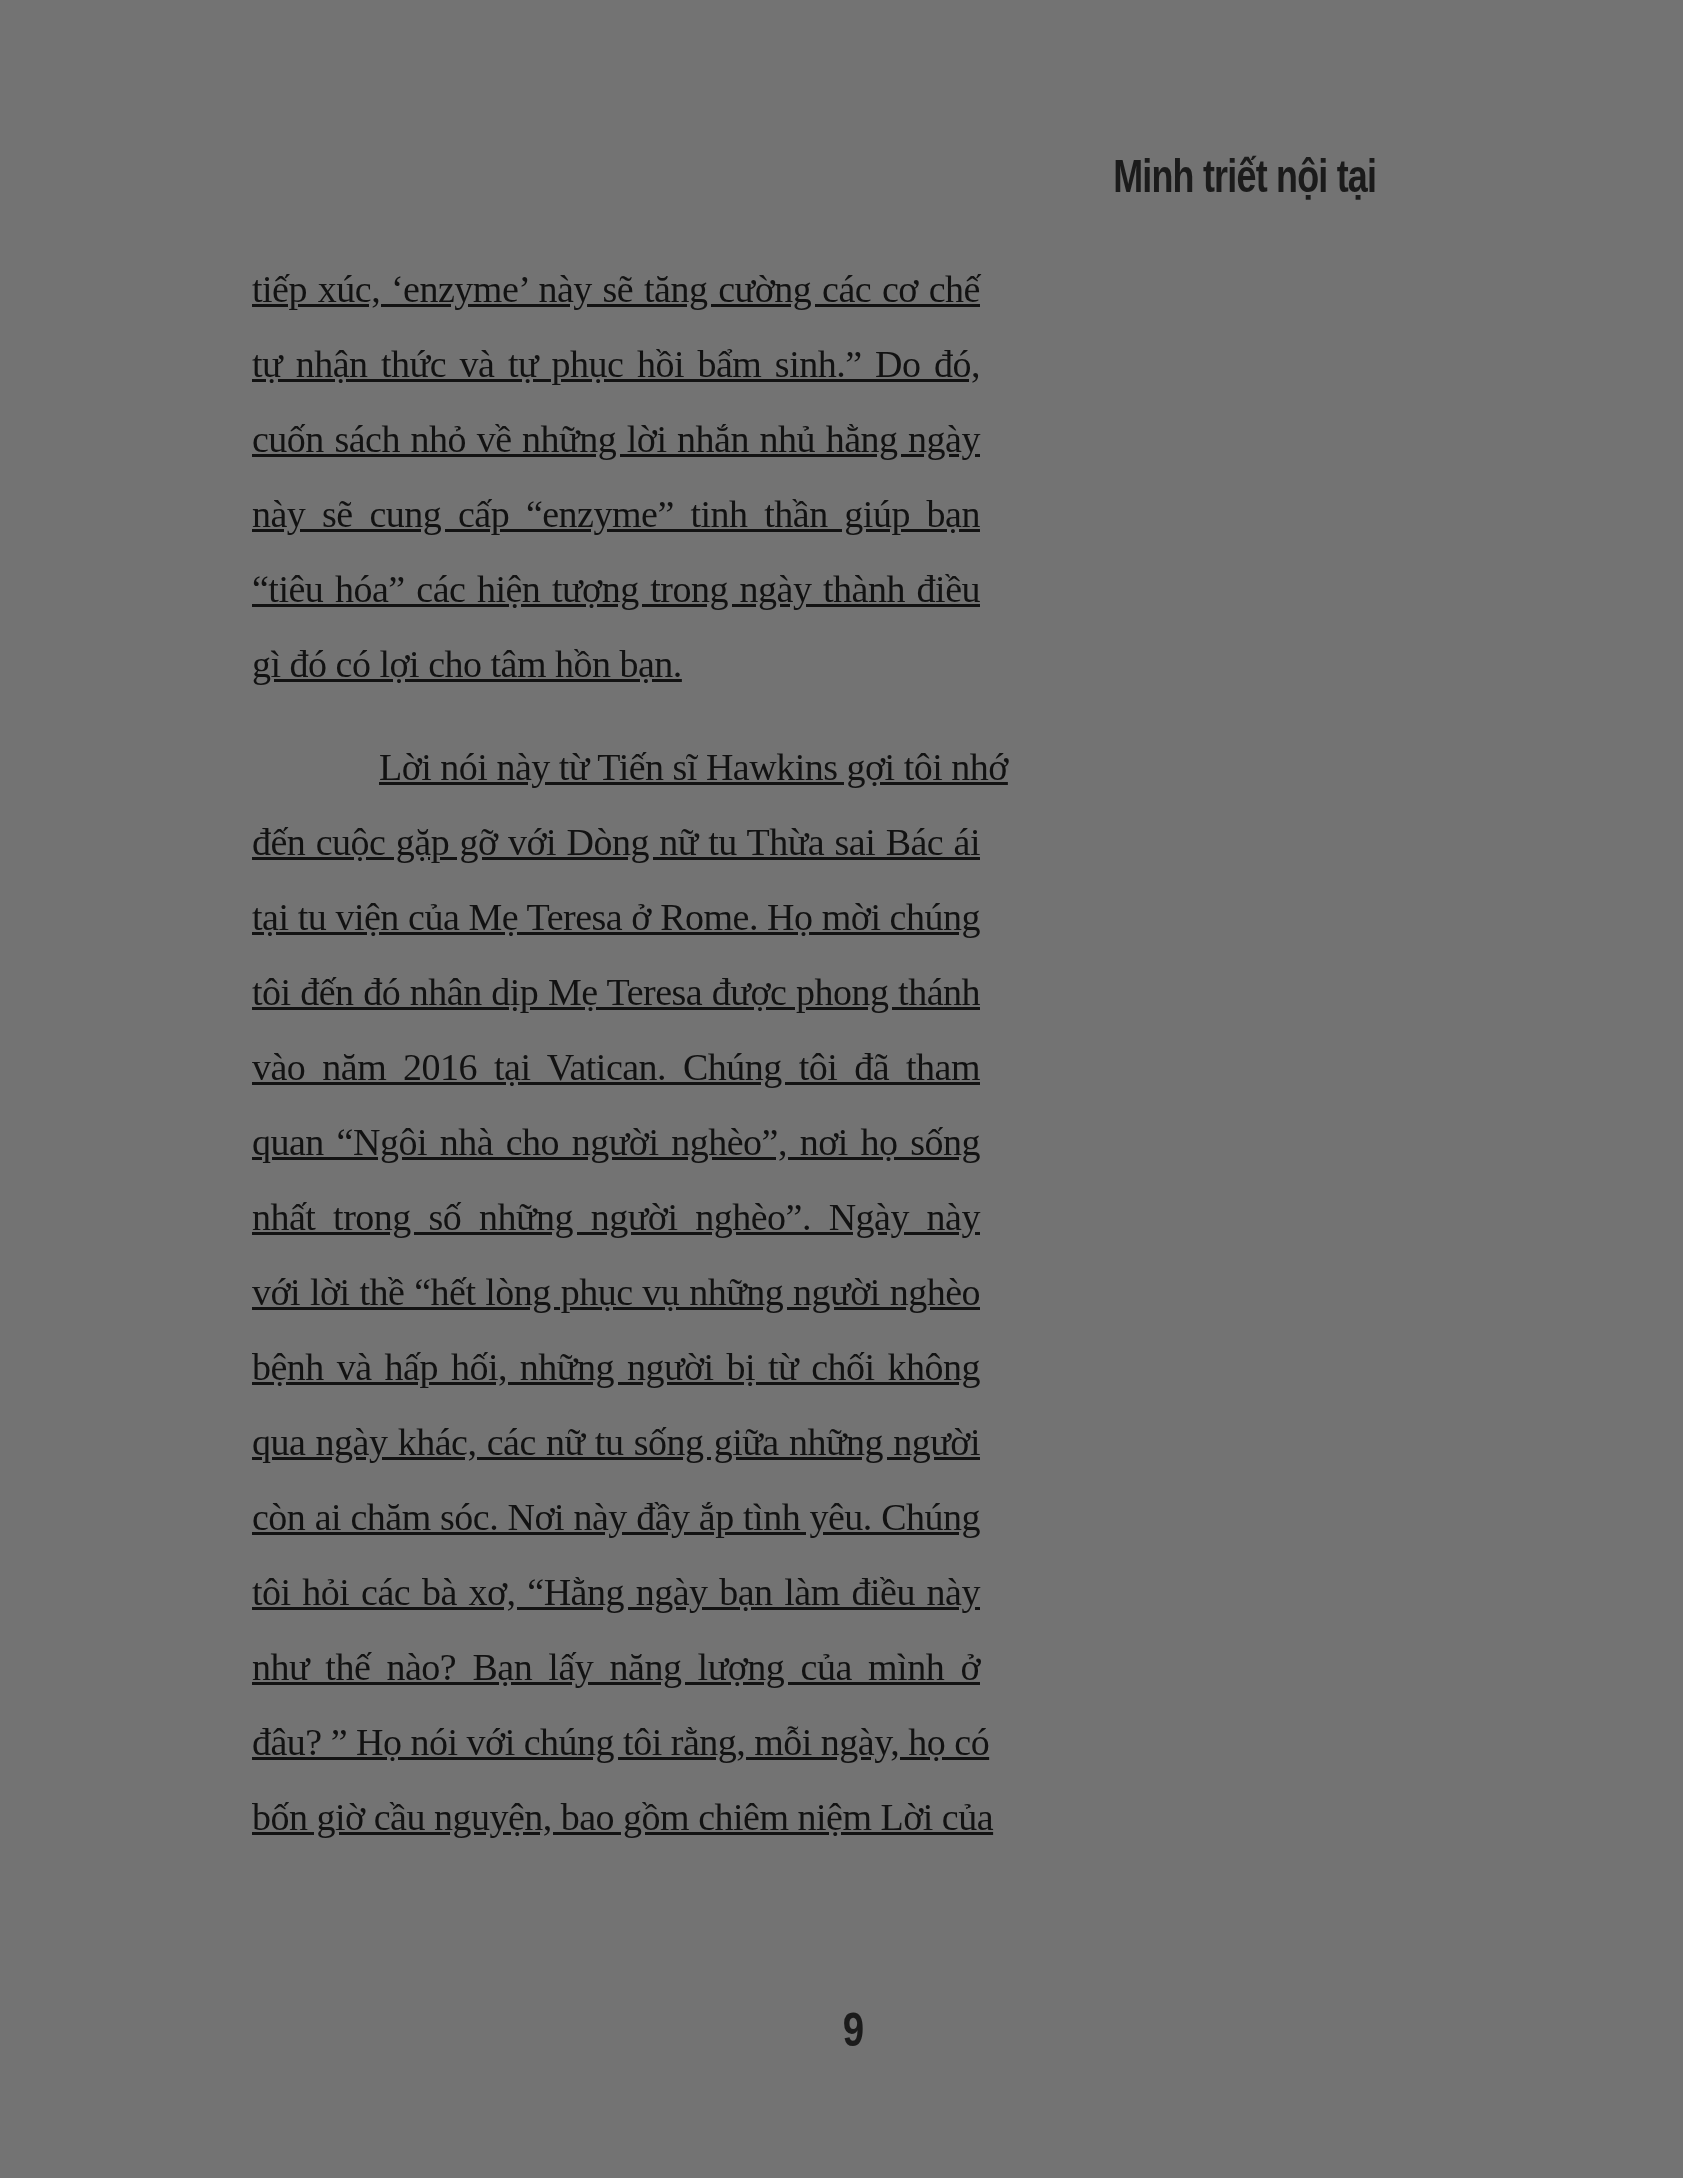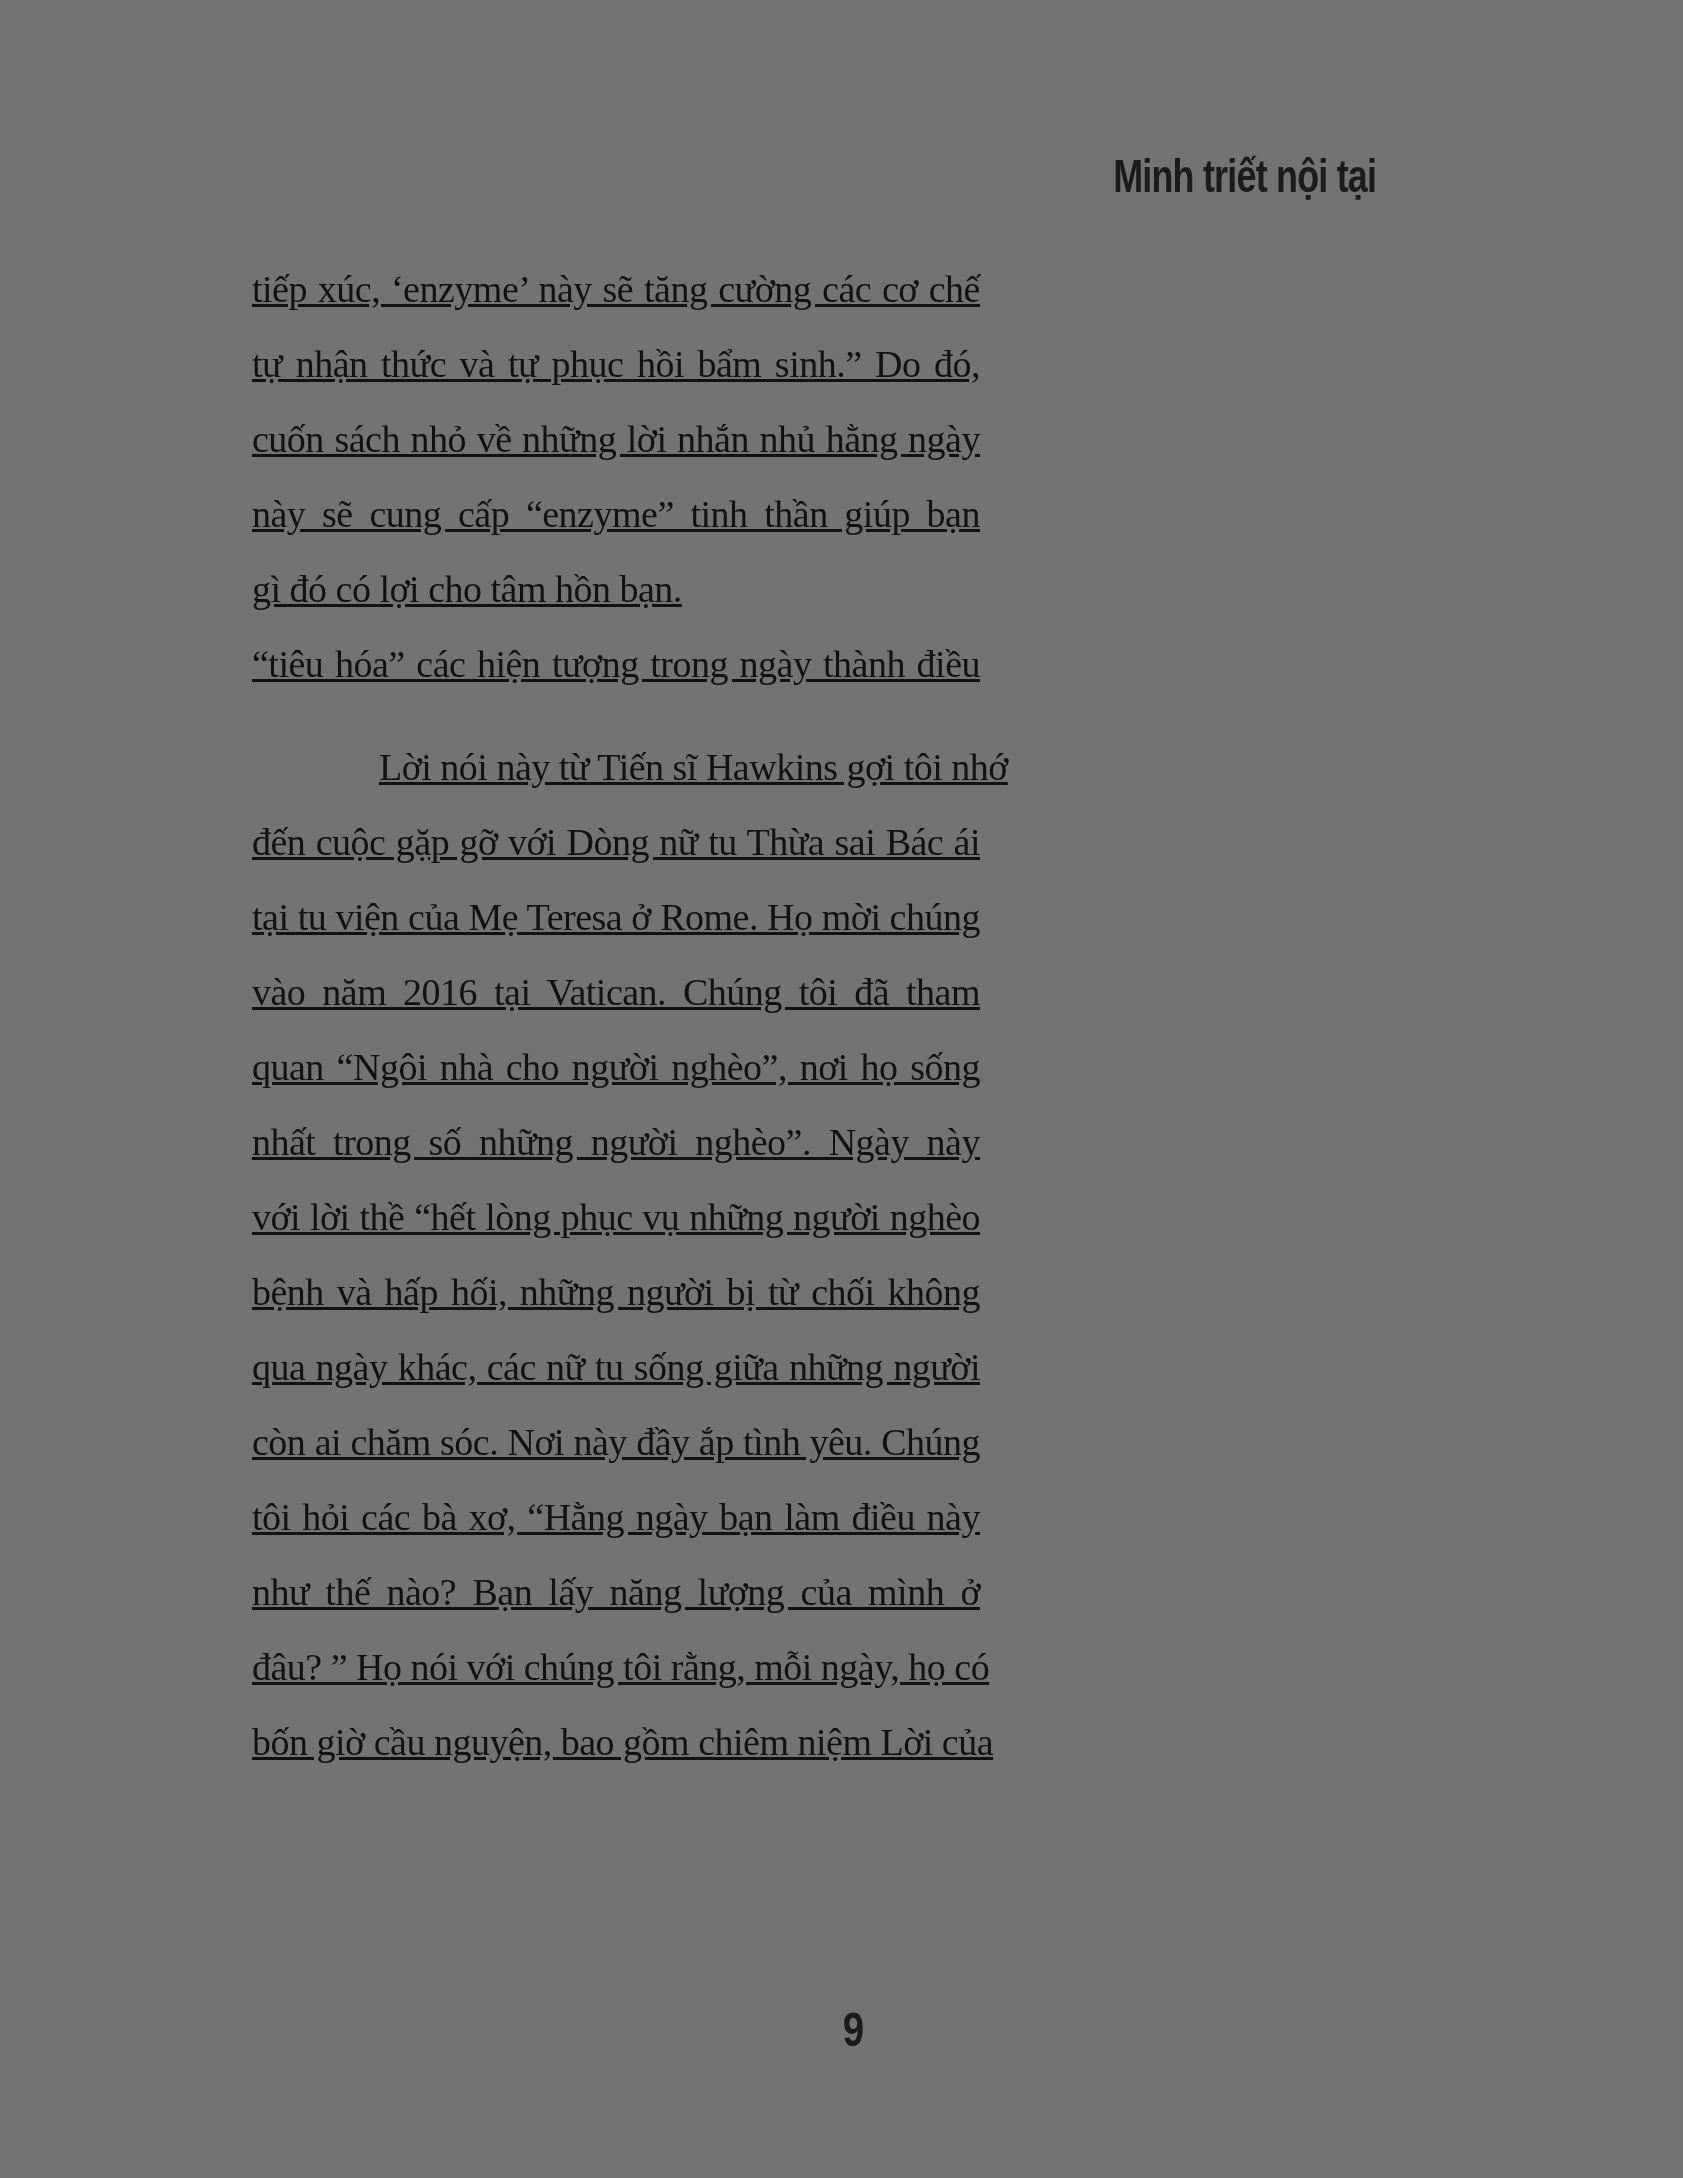--- a/index.html
+++ b/index.html
@@ -77,27 +77,28 @@
 
 <div class="page">
   <div class="running-head">Minh triết nội tại</div>
 
   <div class="body-text">
       <div class="paragraph">
         <div class="line">tiếp xúc, ‘enzyme’ này sẽ tăng cường các cơ chế</div>
         <div class="line">tự nhận thức và tự phục hồi bẩm sinh.” Do đó,</div>
         <div class="line">cuốn sách nhỏ về những lời nhắn nhủ hằng ngày</div>
         <div class="line">này sẽ cung cấp “enzyme” tinh thần giúp bạn</div>
+        <div class="line">“tiêu hóa” các hiện tượng trong ngày thành điều</div>
         <div class="line last">gì đó có lợi cho tâm hồn bạn.</div>
-        <div class="line">“tiêu hóa” các hiện tượng trong ngày thành điều</div>
       </div>
       <div class="paragraph">
         <div class="line indent">Lời nói này từ Tiến sĩ Hawkins gợi tôi nhớ</div>
         <div class="line">đến cuộc gặp gỡ với Dòng nữ tu Thừa sai Bác ái</div>
         <div class="line">tại tu viện của Mẹ Teresa ở Rome. Họ mời chúng</div>
+        <div class="line">tôi đến đó nhân dịp Mẹ Teresa được phong thánh</div>
         <div class="line">vào năm 2016 tại Vatican. Chúng tôi đã tham</div>
         <div class="line">quan “Ngôi nhà cho người nghèo”, nơi họ sống</div>
         <div class="line">nhất trong số những người nghèo”. Ngày này</div>
         <div class="line">với lời thề “hết lòng phục vụ những người nghèo</div>
         <div class="line">bệnh và hấp hối, những người bị từ chối không</div>
         <div class="line">qua ngày khác, các nữ tu sống giữa những người</div>
         <div class="line">còn ai chăm sóc. Nơi này đầy ắp tình yêu. Chúng</div>
         <div class="line">tôi hỏi các bà xơ, “Hằng ngày bạn làm điều này</div>
         <div class="line">như thế nào? Bạn lấy năng lượng của mình ở</div>
         <div class="line">đâu? ” Họ nói với chúng tôi rằng, mỗi ngày, họ có</div>

